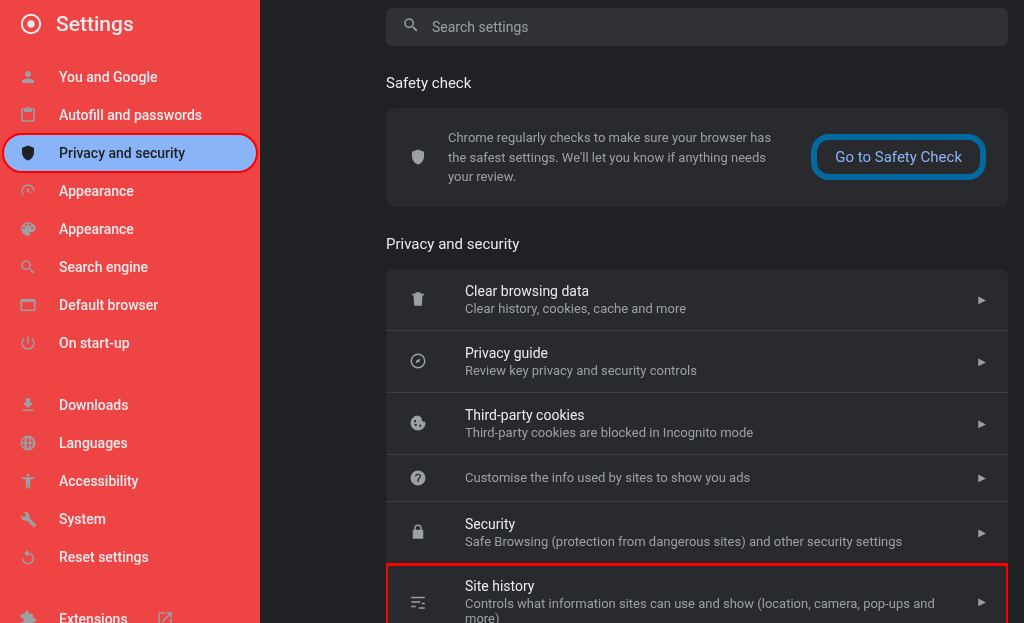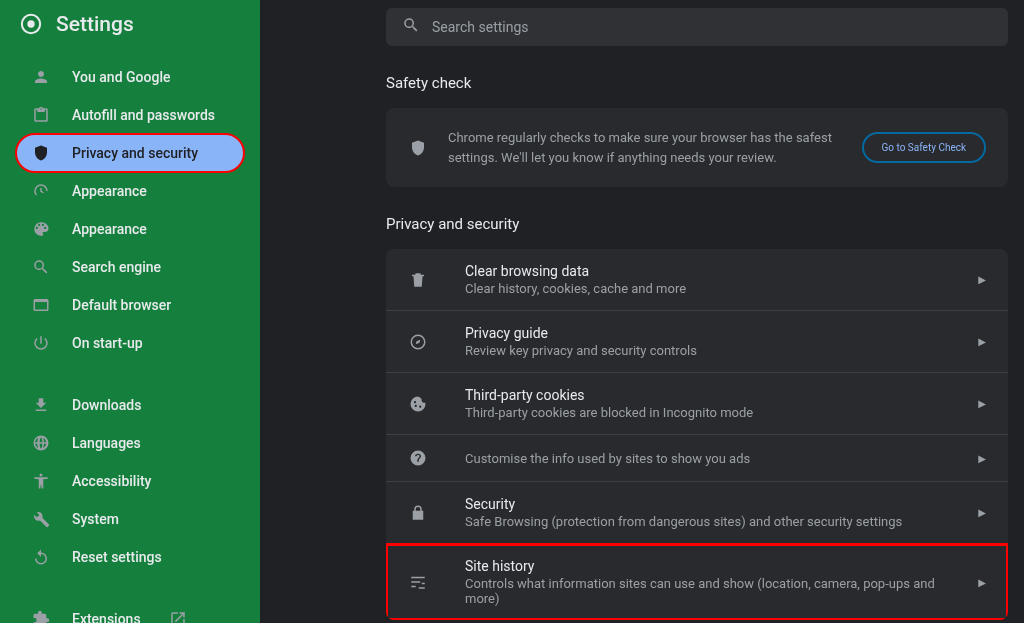--- a/index.html
+++ b/index.html
@@ -1,23 +1,23 @@
 <!DOCTYPE html>
 <html><head>
 <meta charset="utf-8">
 <style>
 * { margin: 0; padding: 0; box-sizing: border-box; font-family: "Segoe UI", Roboto, Arial, sans-serif; }
 body { background: #202124; color: #e8eaed; width: 1024px; height: 623px; overflow: hidden; display: flex; }
 
-.sidebar { width: 260px; background: #15803d; display: flex; flex-direction: column; }
+.sidebar { width: 260px; background: #ef4444; display: flex; flex-direction: column; }
 .sidebar-header { display: flex; align-items: center; gap: 14px; padding: 12px 20px 18px 20px; }
 .sidebar-header .logo { width: 22px; height: 22px; }
 .sidebar-header .title { font-size: 21px; font-weight: 500; color: #e8eaed; }
 
-.nav-section { padding: 4px 16px; }
+.nav-section { padding: 4px 3px; }
 .nav-item { display: flex; align-items: center; gap: 22px; padding: 10px 14px 10px 16px; border-radius: 22px; cursor: pointer; font-size: 14px; color: #e8eaed; font-weight: 500; }
 .nav-item.active { background: #8ab4f8; color: #202124; }
 .nav-item .icon { width: 18px; height: 18px; display: flex; align-items: center; justify-content: center; flex-shrink: 0; }
 .nav-item.active .icon svg { fill: #202124; }
 .nav-item .icon svg { fill: #9aa0a6; width: 18px; height: 18px; }
 
 .nav-divider { height: 1px; background: #3c4043; margin: 8px 0; }
 
 .highlight-red { outline: 2px solid #ff0000; outline-offset: -1px; }
 .highlight-red-thick { outline: 3px solid #ff0000; outline-offset: -2px; }
@@ -28,21 +28,21 @@
 .search-bar input { background: transparent; border: none; outline: none; color: #e8eaed; font-size: 14px; flex: 1; }
 .search-bar input::placeholder { color: #9aa0a6; }
 
 .content { margin-left: 126px; max-width: 640px; }
 .section-title { font-size: 15px; color: #e8eaed; margin-bottom: 16px; font-weight: 400; }
 
 .card { background: #292a2d; border-radius: 8px; padding: 20px 22px; margin-bottom: 28px; display: flex; align-items: center; gap: 20px; justify-content: flex-end; }
 .card .card-icon { width: 20px; display:flex; justify-content:center; }
 .card .card-icon svg { fill: #9aa0a6; width: 18px; height: 18px; }
 .card-text { flex: 1; font-size: 13px; color: #9aa0a6; line-height: 1.5; }
-.pill-btn { border: 2px solid #0369a1; border-radius: 18px; padding: 8px 18px; font-size: 10px; color: #8ab4f8; background: transparent; cursor: pointer; white-space: nowrap; }
+.pill-btn { border: 6px solid #0369a1; border-radius: 18px; padding: 8px 18px; font-size: 15px; color: #8ab4f8; background: transparent; cursor: pointer; white-space: nowrap; }
 
 .list { background: #292a2d; border-radius: 8px; overflow: hidden; margin-bottom: 20px; }
 .list-item { display: flex; align-items: center; gap: 37px; padding: 14px 22px; border-bottom: 1px solid #3c4043; cursor: pointer; }
 .list-item:last-child { border-bottom: none; }
 .list-item .li-icon { width: 20px; display:flex; justify-content:center; }
 .list-item .li-icon svg { fill: #9aa0a6; width: 18px; height: 18px; }
 .li-text { flex: 1; }
 .li-title { font-size: 14px; color: #e8eaed; margin-bottom: 2px; }
 .li-sub { font-size: 13px; color: #9aa0a6; }
 .chev { color: #9aa0a6; font-size: 10px; }

